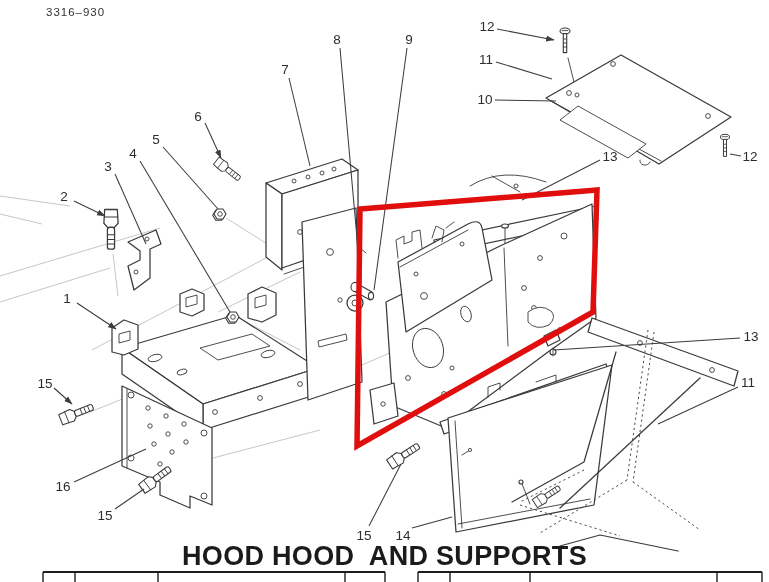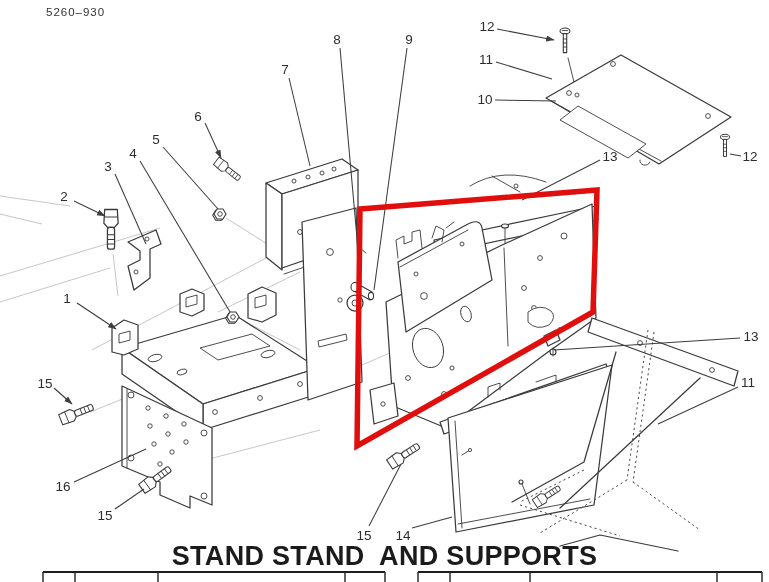--- a/index.html
+++ b/index.html
@@ -323,15 +323,15 @@
   <g>
     <line class="tline" x1="418" y1="572" x2="762" y2="572"></line>
     <line class="ttick" x1="418" y1="572" x2="418" y2="582"></line>
     <line class="ttick" x1="450" y1="572" x2="450" y2="582"></line>
     <line class="ttick" x1="530" y1="572" x2="530" y2="582"></line>
     <line class="ttick" x1="717" y1="572" x2="717" y2="582"></line>
     <line class="ttick" x1="762" y1="572" x2="762" y2="582"></line>
   </g>
 </svg>
 
-<div class="draw-num">5260–930</div>
-<div class="title">STAND STAND  AND SUPPORTS</div>
+<div class="draw-num">3316–930</div>
+<div class="title">HOOD HOOD  AND SUPPORTS</div>
 </div>
 
 </body></html>

